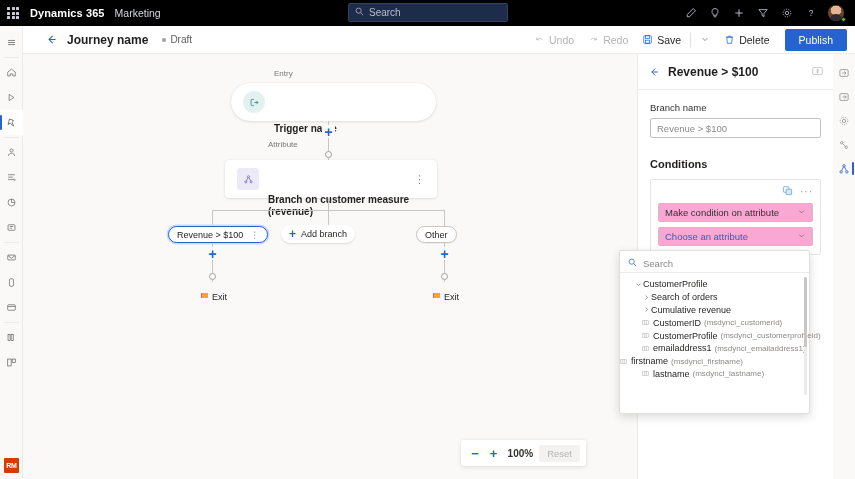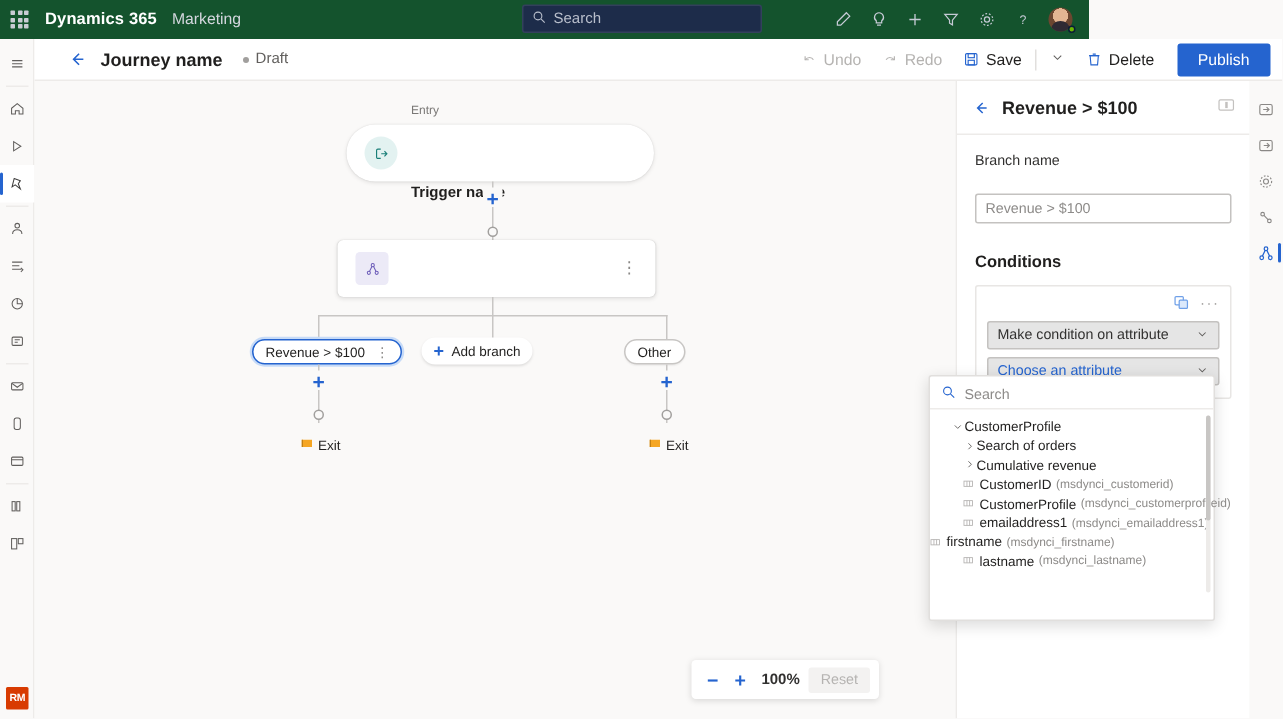--- a/index.html
+++ b/index.html
@@ -7,22 +7,22 @@
   body {
     font-family: "Liberation Sans", sans-serif;
     font-size: 11px;
     color: #201f1e;
     background: #faf9f8;
   }
   #app { position:relative; width:855px; height:479px; overflow:hidden; background:#faf9f8; }
 
   
   .topbar {
-    position:absolute; top:0; left:0; width:726px; height:26px;
-    background:#14532d; display:flex; align-items:center;
+    position:absolute; top:0; left:0; width:855px; height:26px;
+    background:#000000; display:flex; align-items:center;
   }
   .waffle { width:26px; height:26px; display:flex; align-items:center; justify-content:center; }
   .waffle-grid { display:grid; grid-template-columns:repeat(3,3px); grid-template-rows:repeat(3,3px); gap:1.5px; }
   .waffle-grid i { width:3px; height:3px; background:#c9ccd4; border-radius:0.5px; display:block; }
   .brand { color:#ffffff; font-size:11px; font-weight:bold; margin-left:4px; letter-spacing:.1px;}
   .brand-sub { color:#d4d7de; font-size:10.5px; margin-left:10px; font-weight:normal; }
   .hdr-search {
     position:absolute; left:348px; top:3px; width:160px; height:19px;
     background:#1d2c4a; border:1px solid #33405c; border-radius:2px;
     display:flex; align-items:center; padding:0 6px; color:#b9bfcc; font-size:10px; gap:5px;
@@ -125,32 +125,32 @@
   
   .rpanel {
     position:absolute; left:637px; top:54px; width:196px; height:425px;
     background:#fff; border-left:1px solid #edebe9;
   }
   .rp-head { height:36px; display:flex; align-items:center; padding:0 10px; border-bottom:1px solid #edebe9; }
   .rp-back { color:#2564cf; display:flex; margin-right:8px; }
   .rp-title { font-size:12px; font-weight:bold; color:#201f1e; }
   .rp-headico { margin-left:auto; color:#b3b0ad; }
   .rp-body { padding:12px 12px 0 12px; }
-  .rp-label { font-size:9.5px; color:#323130; margin-bottom:16px; font-weight:normal; }
+  .rp-label { font-size:9.5px; color:#323130; margin-bottom:5px; font-weight:normal; }
   .rp-input {
     width:100%; height:20px; border:1px solid #c4c2c0; border-radius:2px;
     display:flex; align-items:center; padding:0 6px; font-size:9.5px; color:#8d8b89; background:#fff;
   }
   .rp-section { font-size:11px; font-weight:bold; margin-top:20px; margin-bottom:9px; color:#201f1e; }
   .cond-card { border:1px solid #e8e6e4; border-radius:2px; background:#fff; padding:5px 7px 8px 7px; }
   .cond-tools { display:flex; justify-content:flex-end; align-items:center; gap:7px; height:13px; }
   .cond-copy { color:#6fa0e8; }
   .cond-dots { color:#a19f9d; font-size:10px; line-height:4px; letter-spacing:1px; }
   .sel-box {
-    height:19px; border:1px solid #c4c2c0; border-radius:2px; background:#e5e5e5;
+    height:19px; border:1px solid #c4c2c0; border-radius:2px; background:#f9a8d4;
     display:flex; align-items:center; padding:0 6px; font-size:9.5px; color:#323130; margin-top:5px;
   }
   .sel-box.link { color:#2564cf; }
   .sel-box .chev { margin-left:auto; color:#605e5c; }
 
   
   .dropdown {
     position:absolute; left:619px; top:250px; width:191px; height:164px;
     background:#fff; border:1px solid #e1dfdd; box-shadow:0 3px 10px rgba(0,0,0,.14);
     border-radius:2px; z-index:30;
@@ -412,20 +412,24 @@
 
     <div class="node node-attr">
       <div class="node-ico ico-attr">
         <svg width="11" height="11" viewBox="0 0 16 16">
             <circle cx="8" cy="4" r="1.5" fill="none" stroke="#6b5bb8" stroke-width="1"></circle>
             <circle cx="4.2" cy="11.5" r="1.5" fill="none" stroke="#6b5bb8" stroke-width="1"></circle>
             <circle cx="11.8" cy="11.5" r="1.5" fill="none" stroke="#6b5bb8" stroke-width="1"></circle>
             <path d="M7.2 5.3l-2.4 4.9M8.8 5.3l2.4 4.9" stroke="#6b5bb8" stroke-width="1"></path>
           </svg>
       </div>
+      <div class="node-txt">
+        <div class="node-kicker">Attribute</div>
+        <div class="node-name">Branch on customer measure (revenue)</div>
+      </div>
       <div class="node-more">⋮</div>
     </div>
 
     <div class="vline" style="left:305px; top:144px; height:12px;"></div>
     <div class="hline" style="left:189px; top:156px; width:233px;"></div>
     <div class="vline" style="left:189px; top:156px; height:23px;"></div>
     <div class="vline" style="left:305px; top:156px; height:18px;"></div>
     <div class="vline" style="left:421px; top:156px; height:23px;"></div>
 
     <div class="pill selected" style="left:145px; top:172px;">

